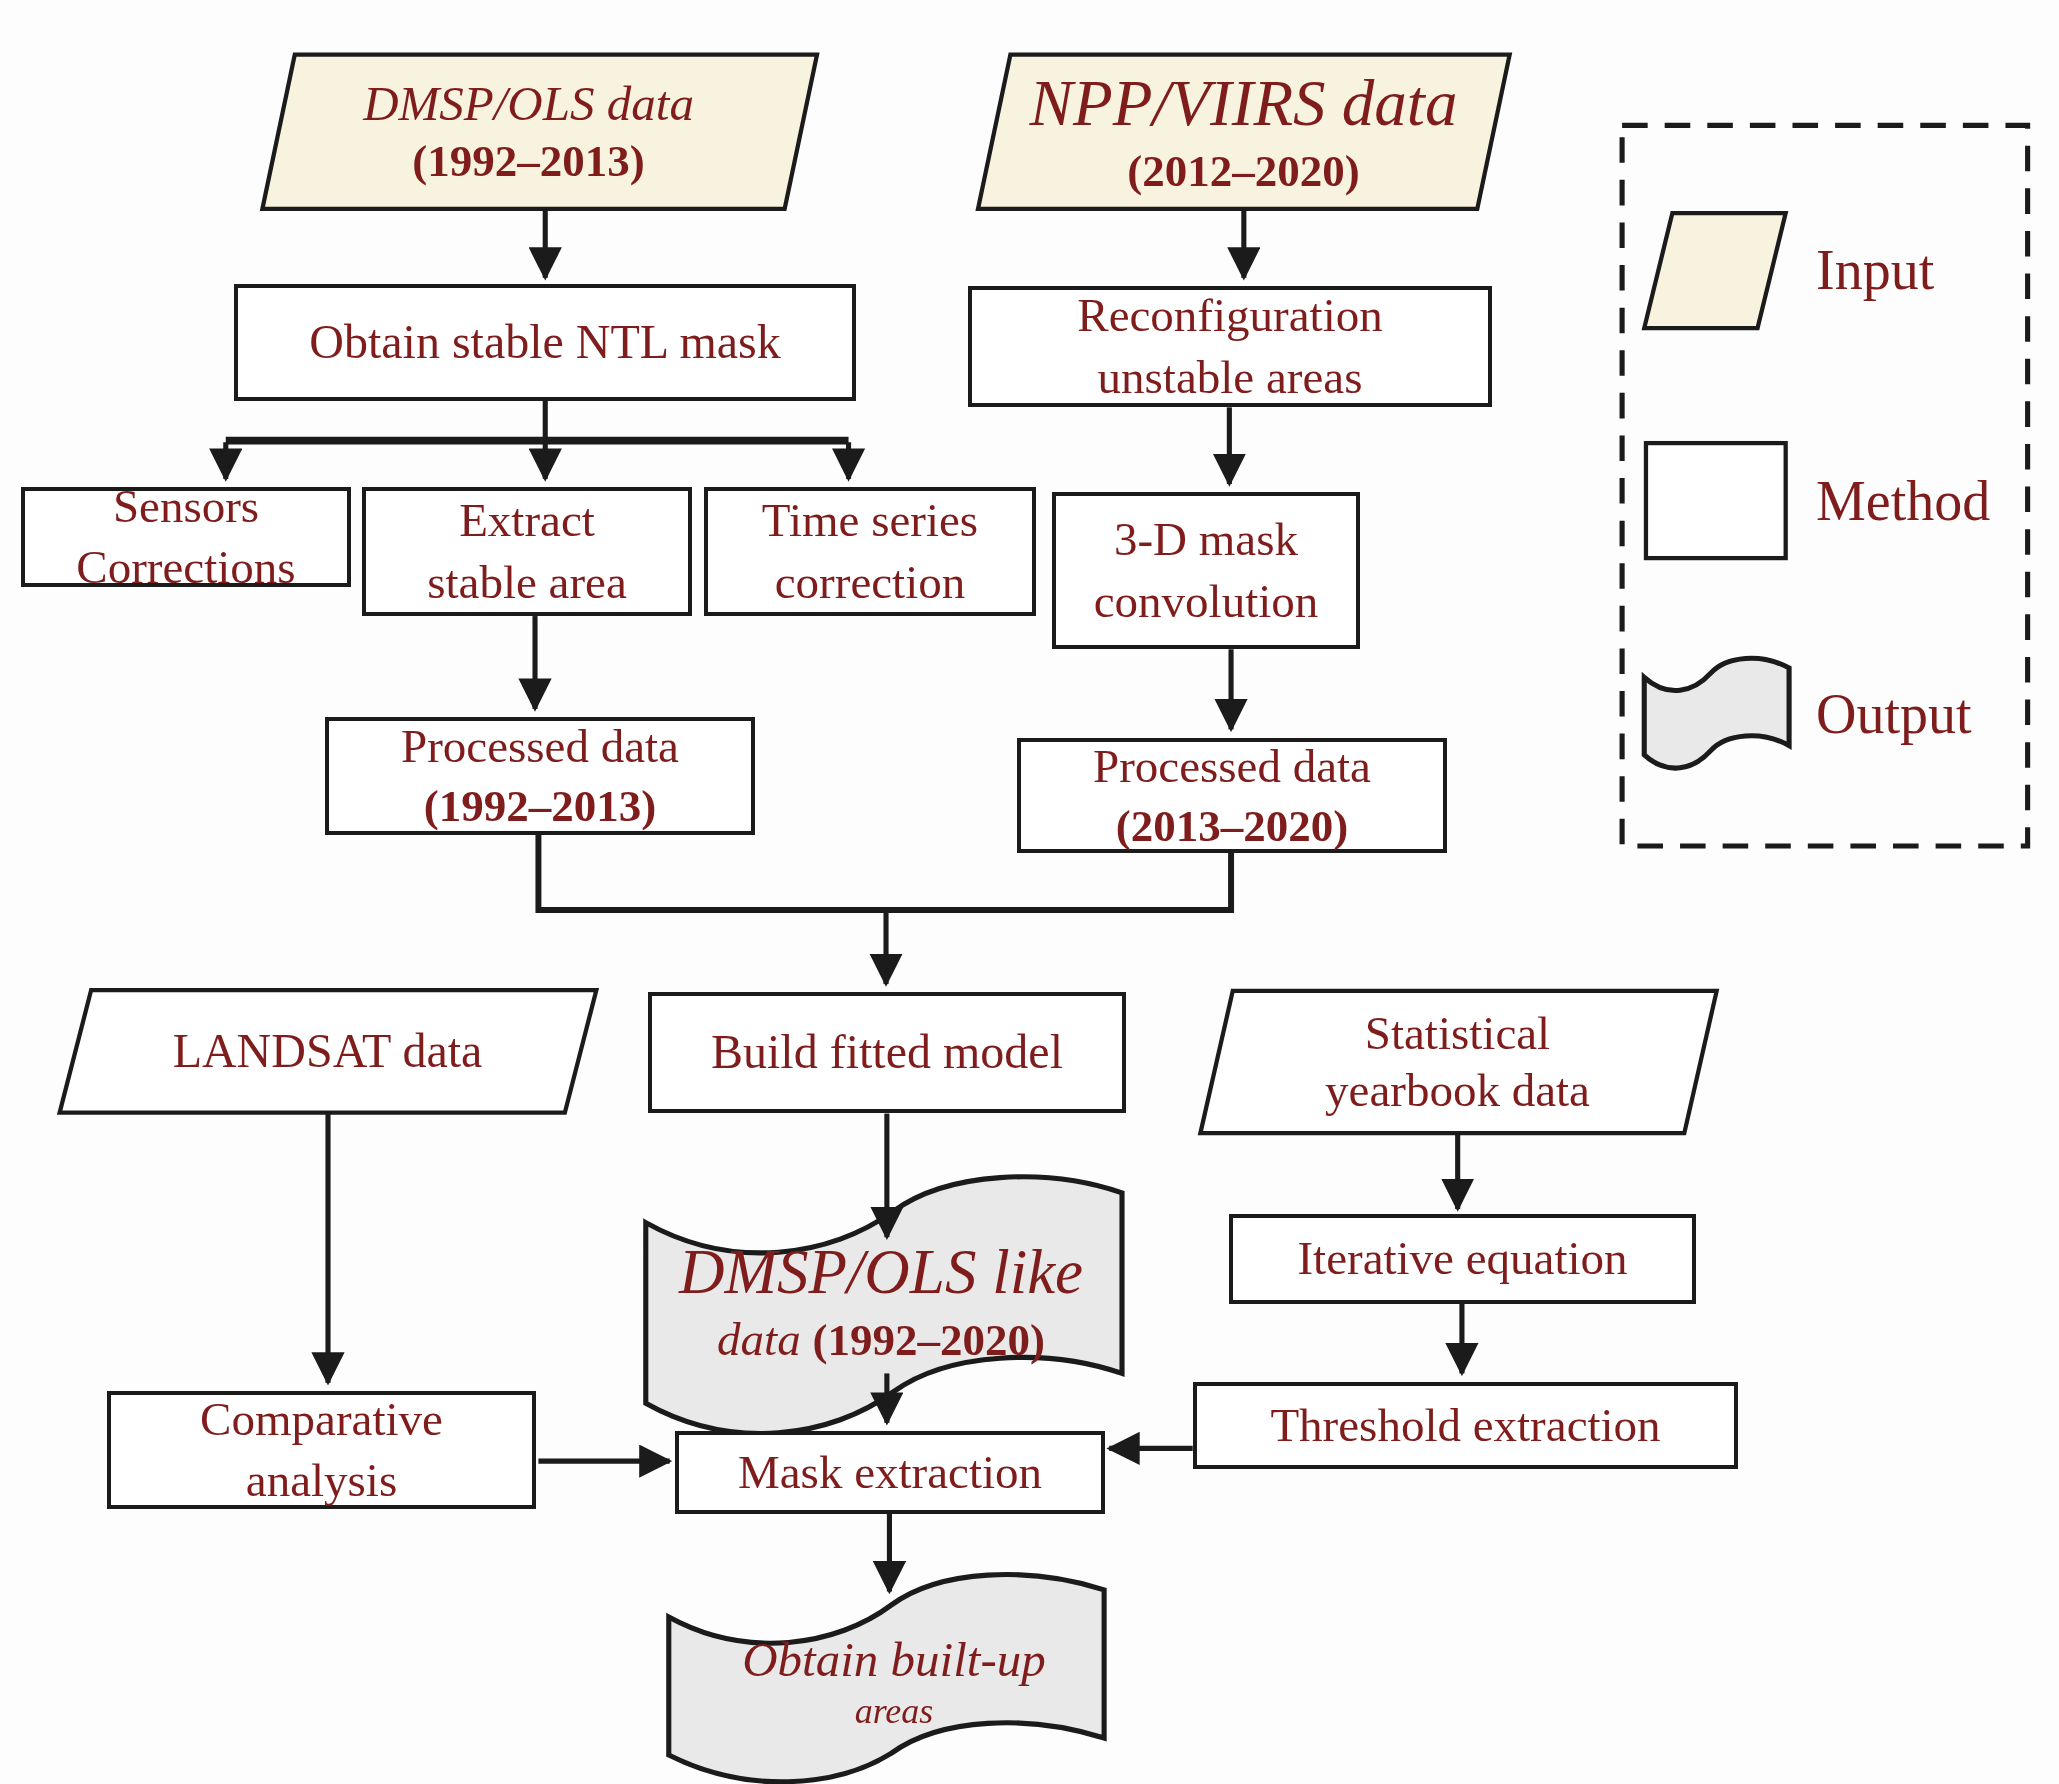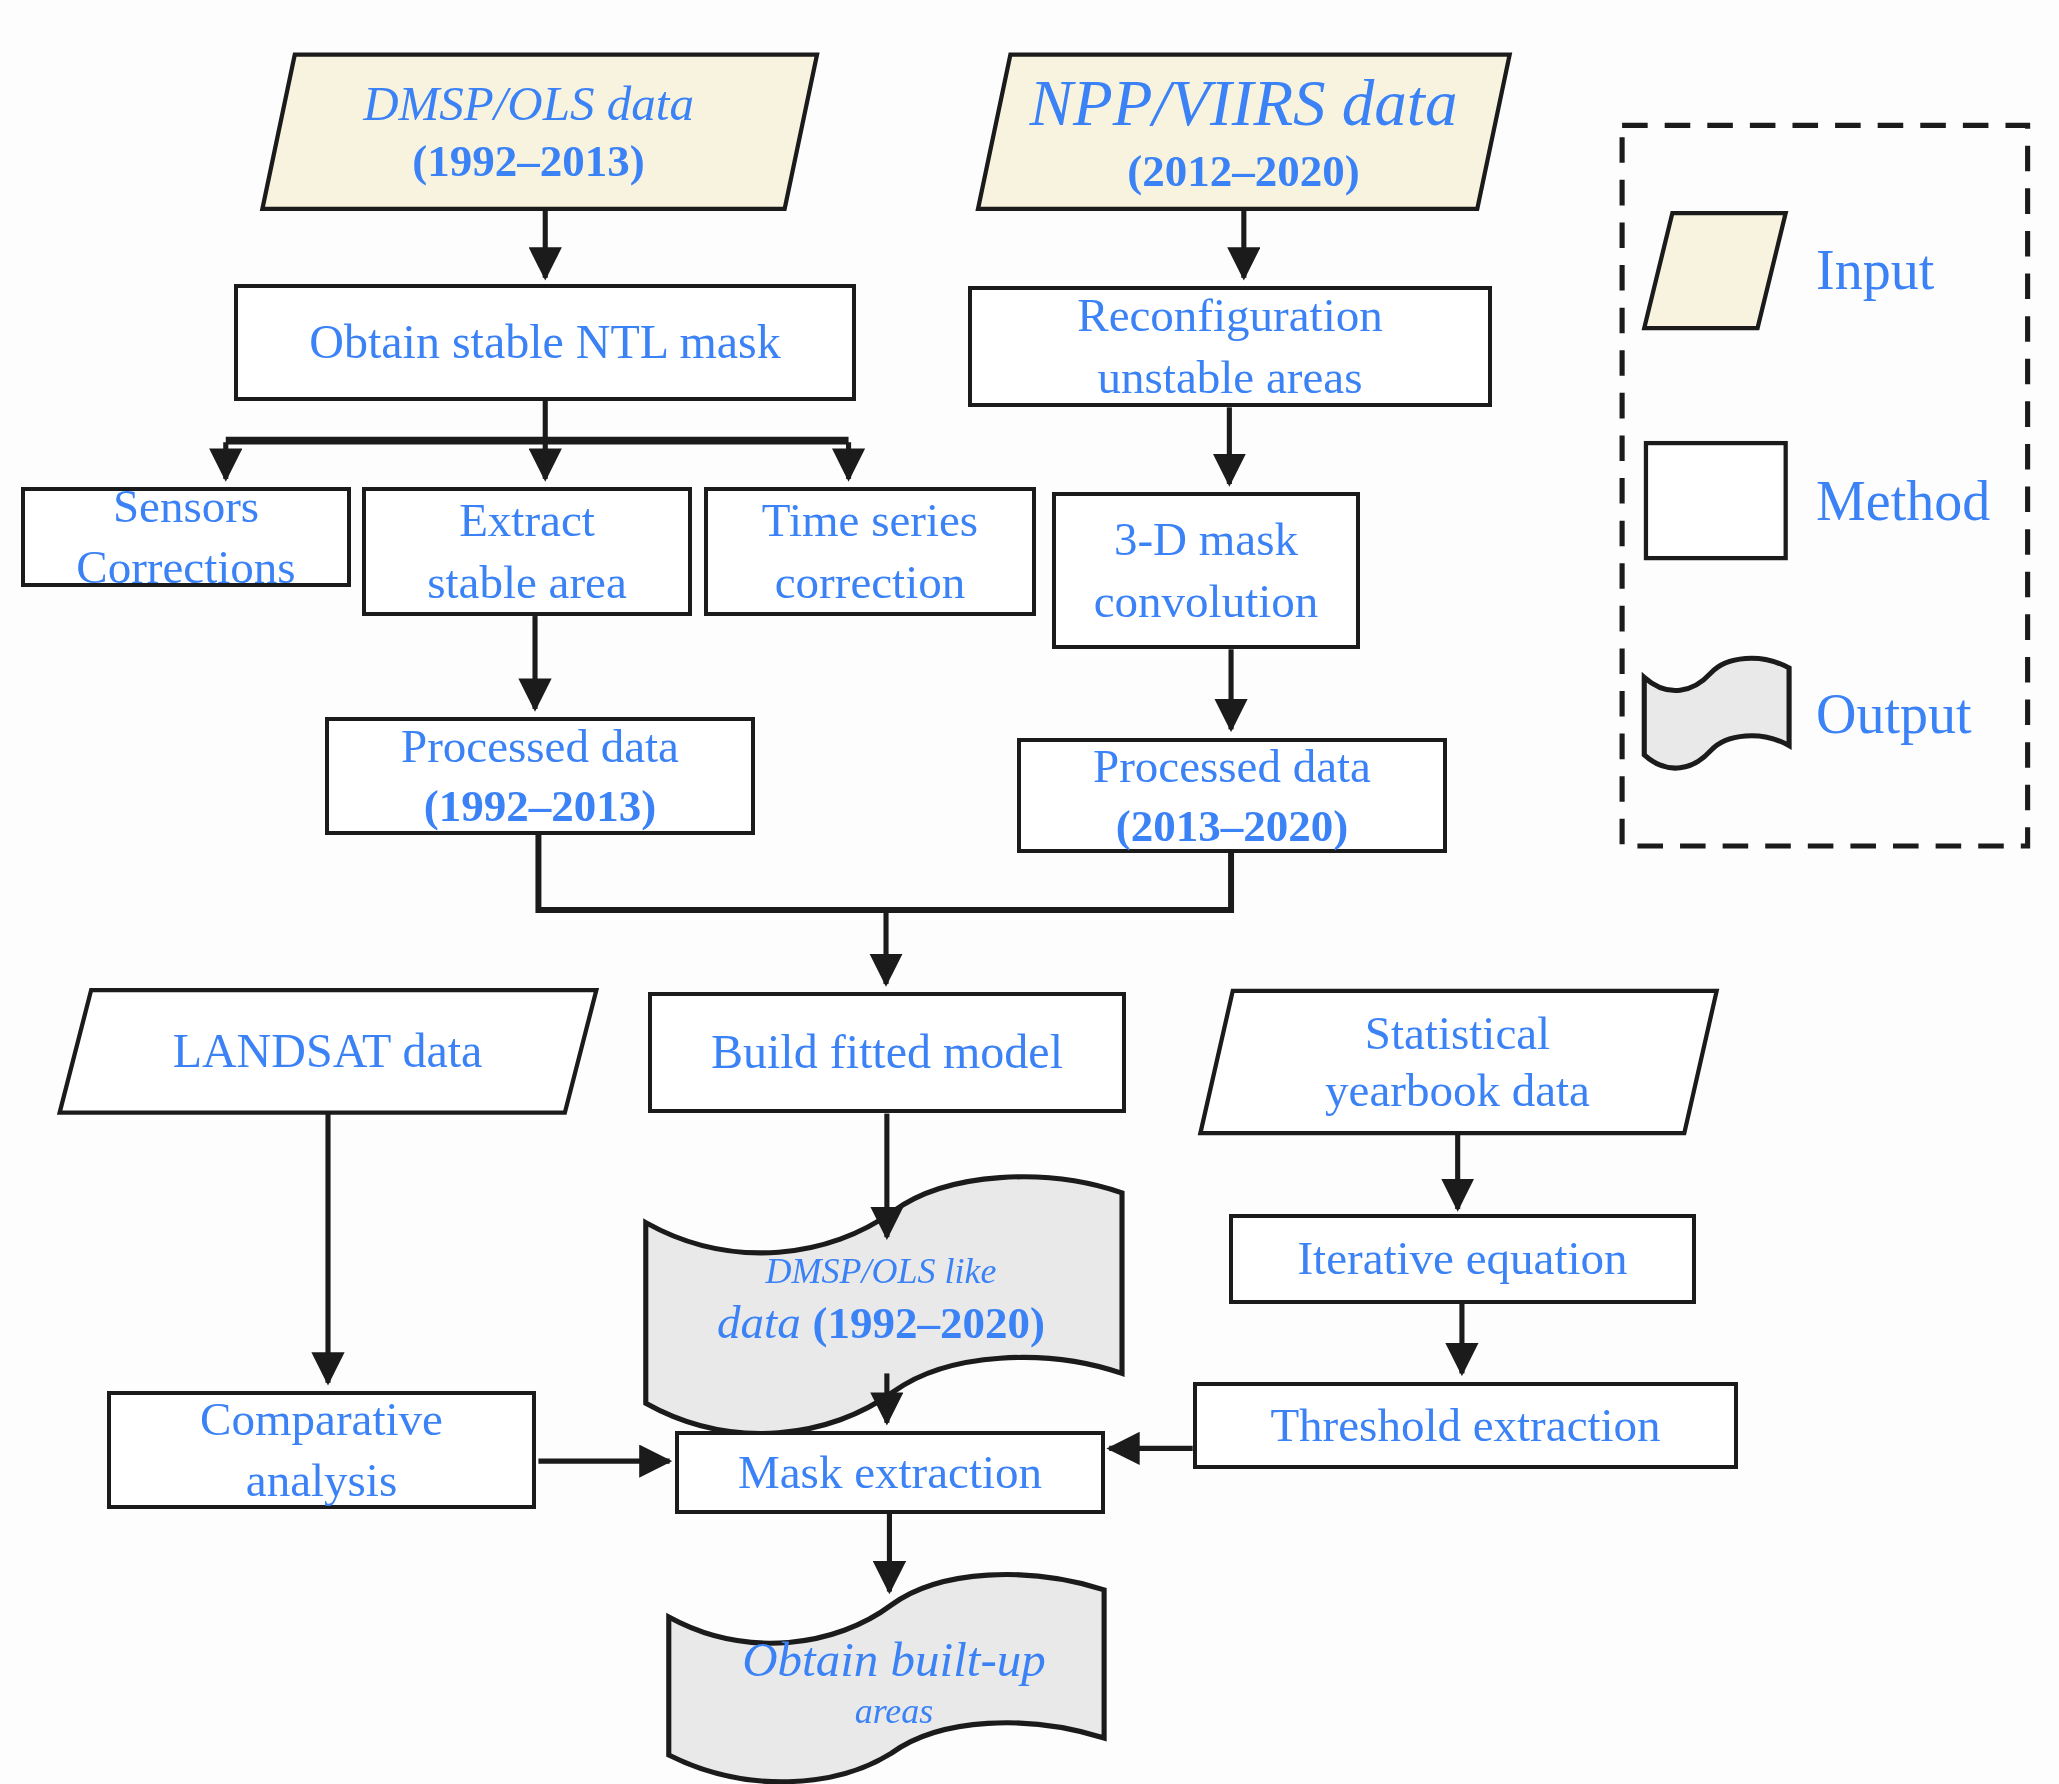--- a/index.html
+++ b/index.html
@@ -2,21 +2,21 @@
 <html style="font-size:13.6px"><head>
 <meta charset="utf-8">
 <style>
   html,body{margin:0;padding:0;background:#ffffff;}
   #canvas{
     position:relative;
     width:2060px;
     height:1785px;
     background:#fdfdfd;
     font-family:"Liberation Serif","DejaVu Serif",serif;
-    color:#3b82f6;
+    color:#7f1d1d;
     overflow:hidden;
   }
   #shapes{position:absolute;left:0;top:0;width:100%;height:100%;}
   .txt{
     position:absolute;
     display:flex;
     flex-direction:column;
     align-items:center;
     justify-content:center;
     text-align:center;
@@ -161,21 +161,21 @@
   <div class="txt fs-main" style="left:72px;top:990px;width:511px;height:123px">
     <span>LANDSAT data</span>
   </div>
 
   <div class="txt fs-two" style="left:1214px;top:991px;width:487px;height:142px">
     <span>Statistical</span>
     <span>yearbook data</span>
   </div>
 
   <div class="txt" style="left:664px;top:1199px;width:434px;height:204px">
-    <span class="it" style="font-size:36px">DMSP/OLS like</span>
+    <span class="it" style="font-size:63px">DMSP/OLS like</span>
     <span style="font-size:47px">
       <span class="it">data </span><span class="bd">(1992–2020)</span>
     </span>
   </div>
 
   <div class="box fs-two" style="left:1229px;top:1214px;width:467px;height:90px">
     <span>Iterative equation</span>
   </div>
 
   <div class="box fs-two" style="left:107px;top:1391px;width:429px;height:118px">

